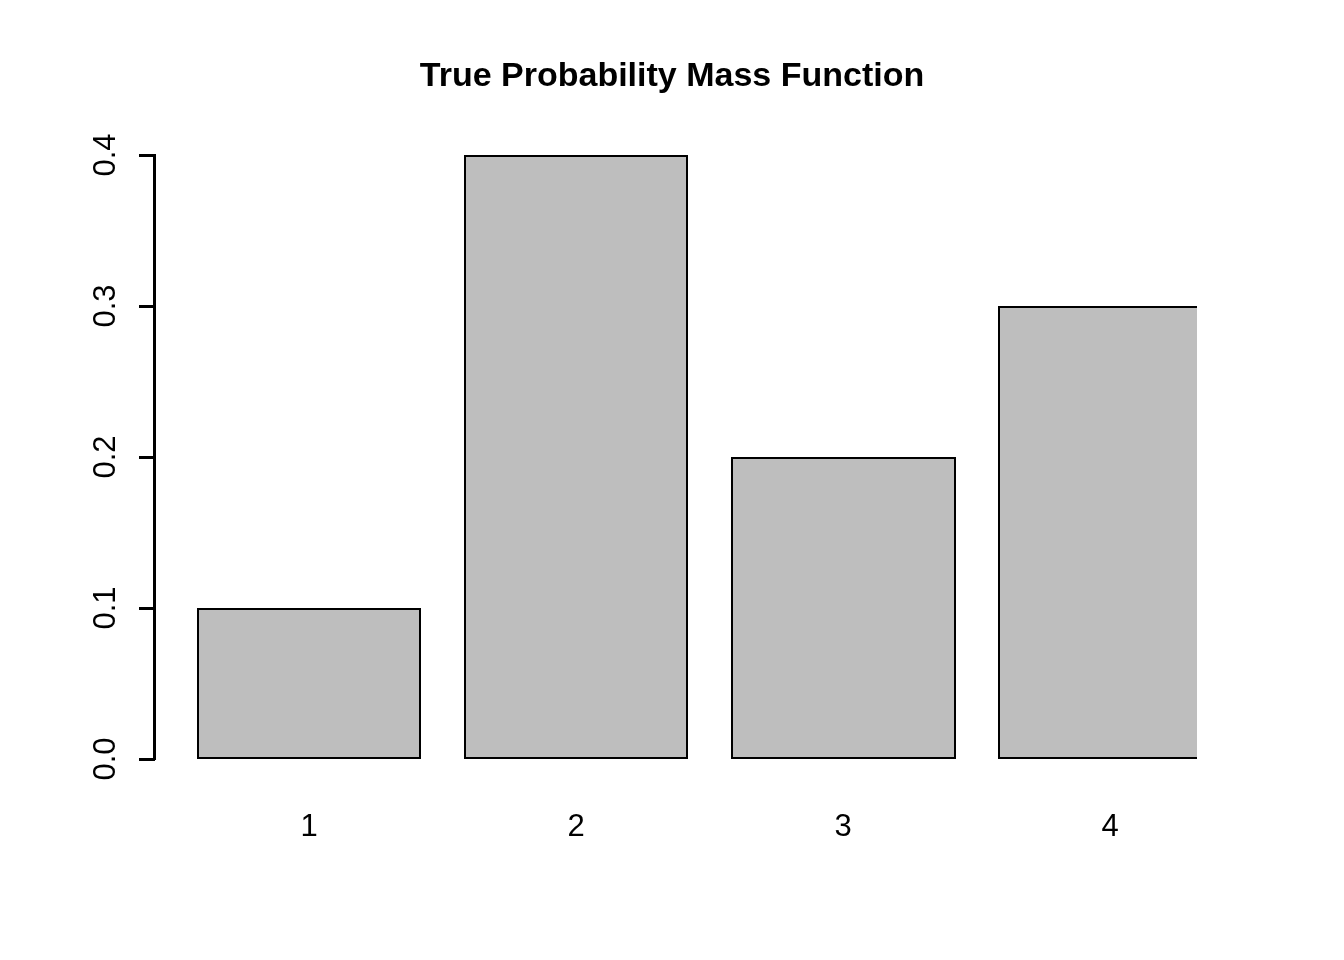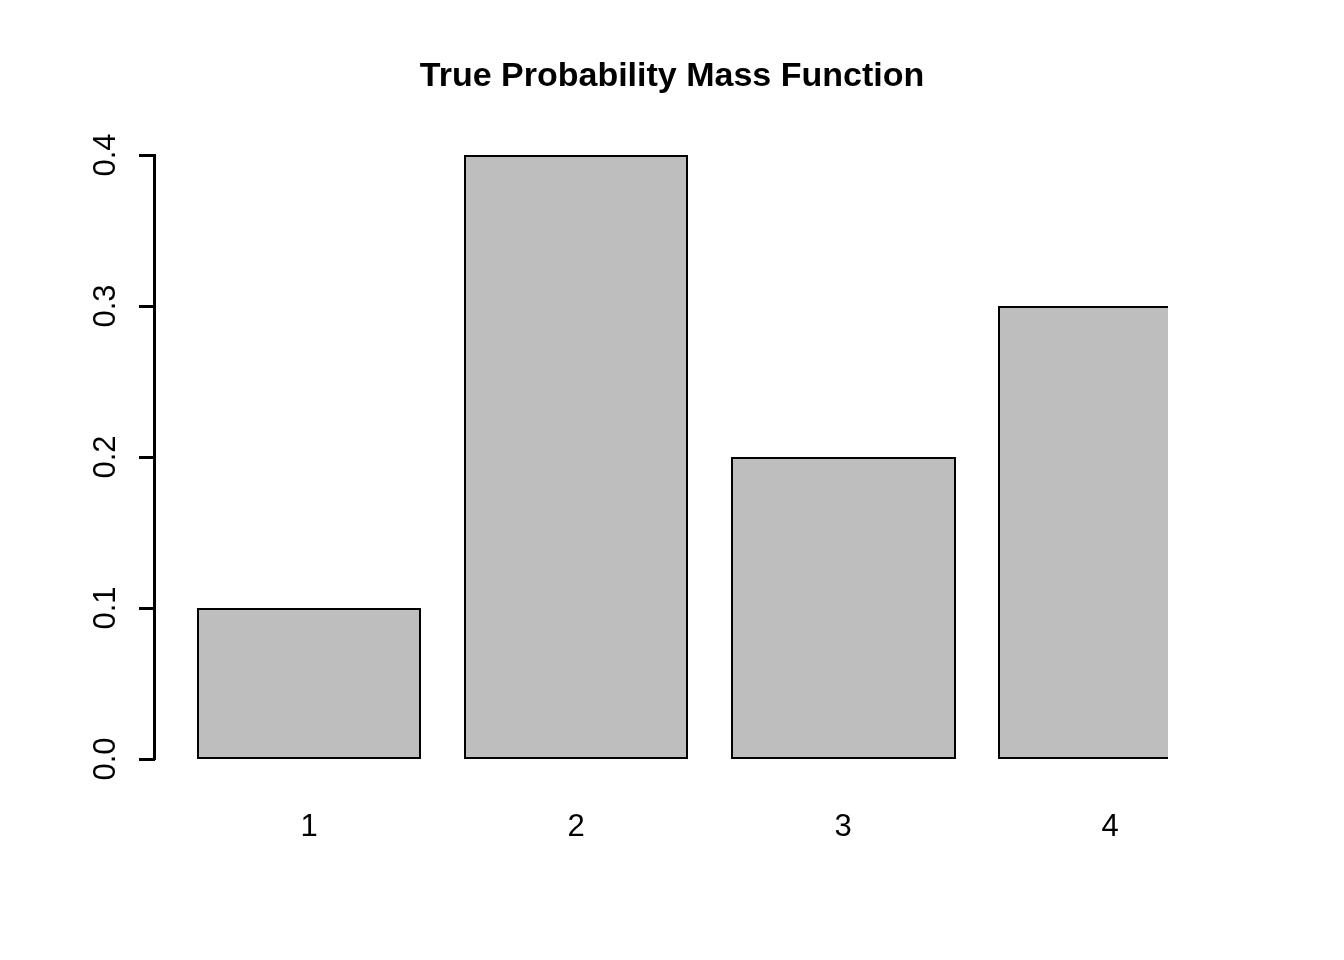--- a/index.html
+++ b/index.html
@@ -10,20 +10,21 @@
   }
   body {
     font-family: "Liberation Sans", sans-serif;
   }
   #plot-canvas {
     position: relative;
     width: 1168px;
     height: 960px;
     background: #ffffff;
     overflow: hidden;
+    padding-left: 29px;
   }
 
   
   #plot-title {
     position: absolute;
     left: 0;
     top: 57px;
     width: 1344px;
     text-align: center;
     font-family: "Liberation Sans", sans-serif;

